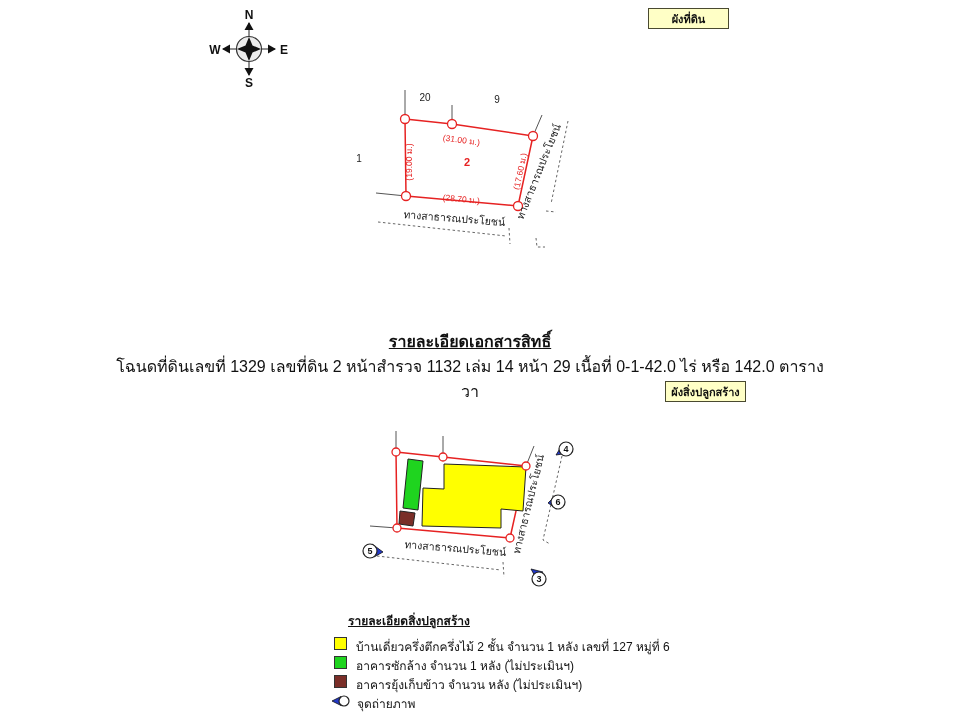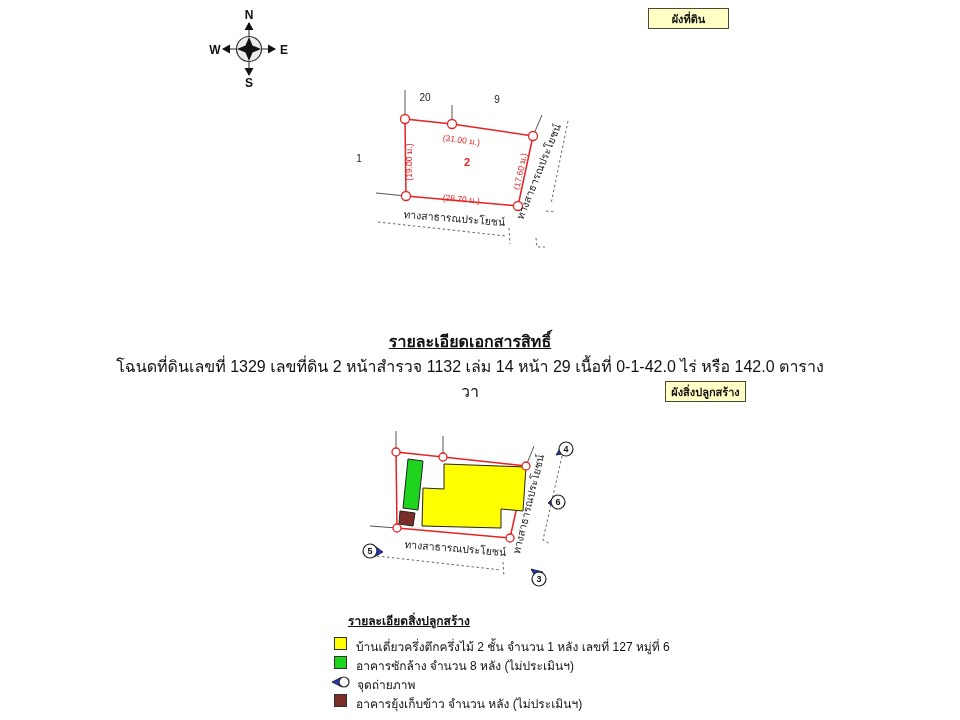--- a/index.html
+++ b/index.html
@@ -168,28 +168,28 @@
   </svg>
 
   <div class="legend">
     <div class="legend-heading">รายละเอียดสิ่งปลูกสร้าง</div>
     <div class="legend-row">
       <span class="swatch sw-house"></span>
       <span>บ้านเดี่ยวครึ่งตึกครึ่งไม้ 2 ชั้น  จำนวน 1 หลัง เลขที่ 127  หมู่ที่ 6</span>
     </div>
     <div class="legend-row">
       <span class="swatch sw-wash"></span>
-      <span>อาคารซักล้าง จำนวน 8 หลัง (ไม่ประเมินฯ)</span>
+      <span>อาคารซักล้าง จำนวน 1 หลัง (ไม่ประเมินฯ)</span>
+    </div>
+    <div class="legend-row">
+      <span class="swatch sw-barn"></span>
+      <span>อาคารยุ้งเก็บข้าว จำนวน  หลัง (ไม่ประเมินฯ)</span>
     </div>
     <div class="legend-row">
       <svg class="cam-icon" width="22" height="14" viewBox="0 0 22 14">
         <polygon class="cam-tri" points="2,7 11,2.5 11,11.5"></polygon>
         <circle class="cam-circ" cx="14" cy="7" r="5"></circle>
       </svg>
       <span>จุดถ่ายภาพ</span>
     </div>
-    <div class="legend-row">
-      <span class="swatch sw-barn"></span>
-      <span>อาคารยุ้งเก็บข้าว จำนวน  หลัง (ไม่ประเมินฯ)</span>
-    </div>
   </div>
 
 </div>
 
 </body></html>

